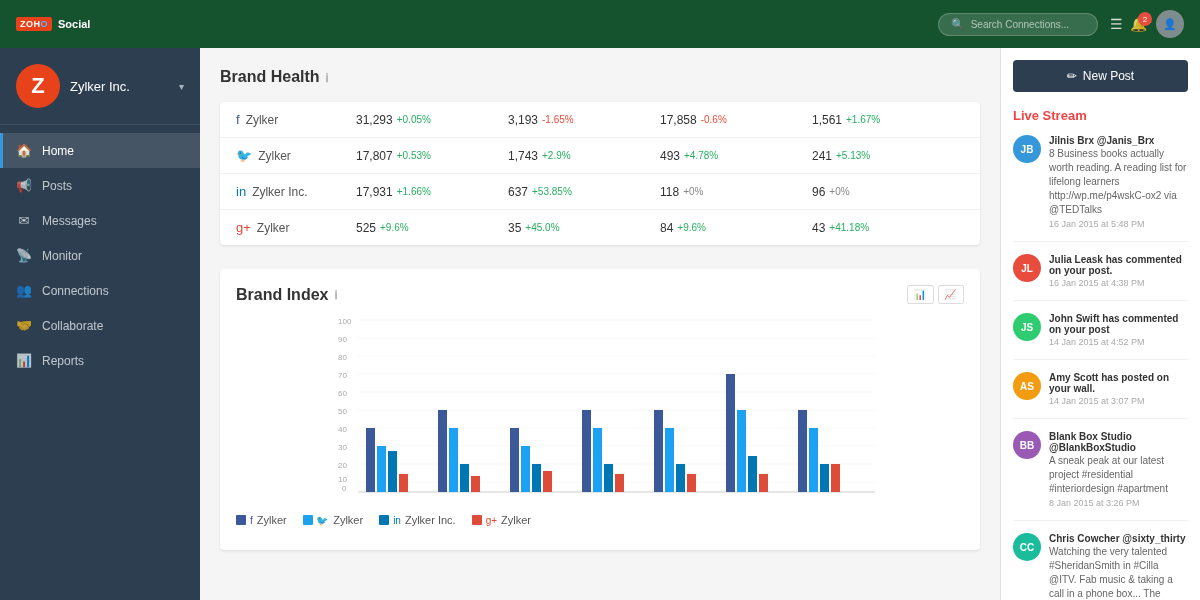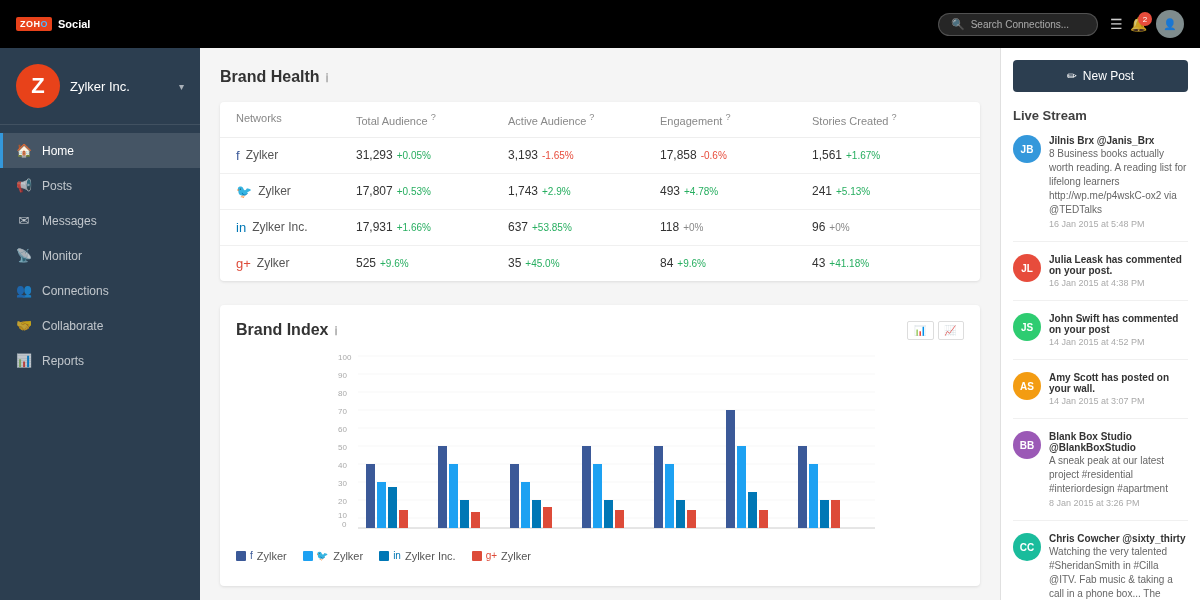--- a/index.html
+++ b/index.html
@@ -1,21 +1,21 @@
 <!DOCTYPE html>
 <html><head>
   <meta charset="utf-8">
   <style>
     * { box-sizing: border-box; margin: 0; padding: 0; }
     body { font-family: -apple-system, BlinkMacSystemFont, 'Segoe UI', Arial, sans-serif; background: #f0f0f0; font-size: 12px; color: #333; }
 
     .app-wrapper { width: 1200px; height: 600px; background: #f0f0f0; display: flex; flex-direction: column; overflow: hidden; }
 
     
-    .topbar { height: 48px; background: #000000; display: flex; align-items: center; padding: 10px 16px; justify-content: space-between; flex-shrink: 0; }
+    .topbar { height: 48px; background: #14532d; display: flex; align-items: center; padding: 10px 16px; justify-content: space-between; flex-shrink: 0; }
     .topbar-logo { display: flex; align-items: center; gap: 6px; }
     .zoho-logo { background: #e8421a; color: white; font-size: 9px; font-weight: bold; padding: 2px 4px; border-radius: 2px; letter-spacing: 0.5px; }
     .zoho-logo span.h { color: #4db8ff; }
     .topbar-title { color: white; font-size: 11px; font-weight: 700; }
     .topbar-right { display: flex; align-items: center; gap: 12px; }
     .search-box { background: rgba(255,255,255,0.15); border: 1px solid rgba(255,255,255,0.2); border-radius: 14px; padding: 4px 12px; color: rgba(255,255,255,0.7); font-size: 11px; width: 160px; display: flex; align-items: center; gap: 6px; }
     .topbar-icons { display: flex; align-items: center; gap: 8px; color: rgba(255,255,255,0.8); }
     .notif-badge { position: relative; cursor: pointer; }
     .badge { background: #e74c3c; color: white; font-size: 8px; border-radius: 50%; width: 14px; height: 14px; display: flex; align-items: center; justify-content: center; position: absolute; top: -4px; right: -4px; }
     .avatar { width: 28px; height: 28px; border-radius: 50%; background: #7f8c8d; overflow: hidden; display: flex; align-items: center; justify-content: center; color: white; font-size: 11px; }
@@ -70,21 +70,21 @@
     .chart-legend { display: flex; gap: 16px; padding: 8px 0; }
     .legend-item { display: flex; align-items: center; gap: 4px; font-size: 11px; color: #555; cursor: pointer; }
     .legend-dot-fb { width: 10px; height: 10px; background: #3b5998; border-radius: 1px; }
     .legend-dot-tw { width: 10px; height: 10px; background: #1da1f2; border-radius: 1px; }
     .legend-dot-li { width: 10px; height: 10px; background: #0077b5; border-radius: 1px; }
     .legend-dot-gp { width: 10px; height: 10px; background: #dd4b39; border-radius: 1px; }
 
     
     .right-panel { width: 200px; background: white; border-left: 1px solid #e0e0e0; padding: 12px; overflow-y: auto; flex-shrink: 0; }
     .new-post-btn { background: #2c3e50; color: white; border: none; border-radius: 4px; padding: 9px 16px; font-size: 12px; cursor: pointer; width: 100%; display: flex; align-items: center; gap: 6px; justify-content: center; margin-bottom: 16px; }
-    .live-stream-title { font-size: 13px; font-weight: 600; color: #404040; margin-bottom: 12px; }
+    .live-stream-title { font-size: 13px; font-weight: 600; color: #ef4444; margin-bottom: 12px; }
     .stream-item { display: flex; gap: 8px; margin-bottom: 12px; padding-bottom: 12px; border-bottom: 1px solid #f0f0f0; }
     .stream-avatar { width: 28px; height: 28px; border-radius: 50%; background: #bdc3c7; flex-shrink: 0; display: flex; align-items: center; justify-content: center; font-size: 10px; color: white; font-weight: bold; }
     .stream-content { flex: 1; }
     .stream-name { font-size: 10px; font-weight: 600; color: #333; }
     .stream-text { font-size: 10px; color: #666; line-height: 1.4; margin-top: 1px; }
     .stream-time { font-size: 9px; color: #aaa; margin-top: 2px; }
 
     .av1 { background: #3498db; }
     .av2 { background: #e74c3c; }
     .av3 { background: #2ecc71; }
@@ -162,27 +162,20 @@
     </div>
 
     <div class="content-area">
 
       <div class="section-title">
         <span>Brand Health</span>
         <span class="info-icon">ℹ</span>
       </div>
 
       <div class="brand-health-table">
-        <div class="table-header">
-          <div class="table-header-cell">Networks</div>
-          <div class="table-header-cell">Total Audience <sup>?</sup></div>
-          <div class="table-header-cell">Active Audience <sup>?</sup></div>
-          <div class="table-header-cell">Engagement <sup>?</sup></div>
-          <div class="table-header-cell">Stories Created <sup>?</sup></div>
-        </div>
 
         <div class="table-row">
           <div class="network-cell">
             <span class="fb-icon">f</span>
             <span>Zylker</span>
           </div>
           <div class="metric-cell">
             <span>31,293</span>
             <span class="positive">+0.05%</span>
           </div>

